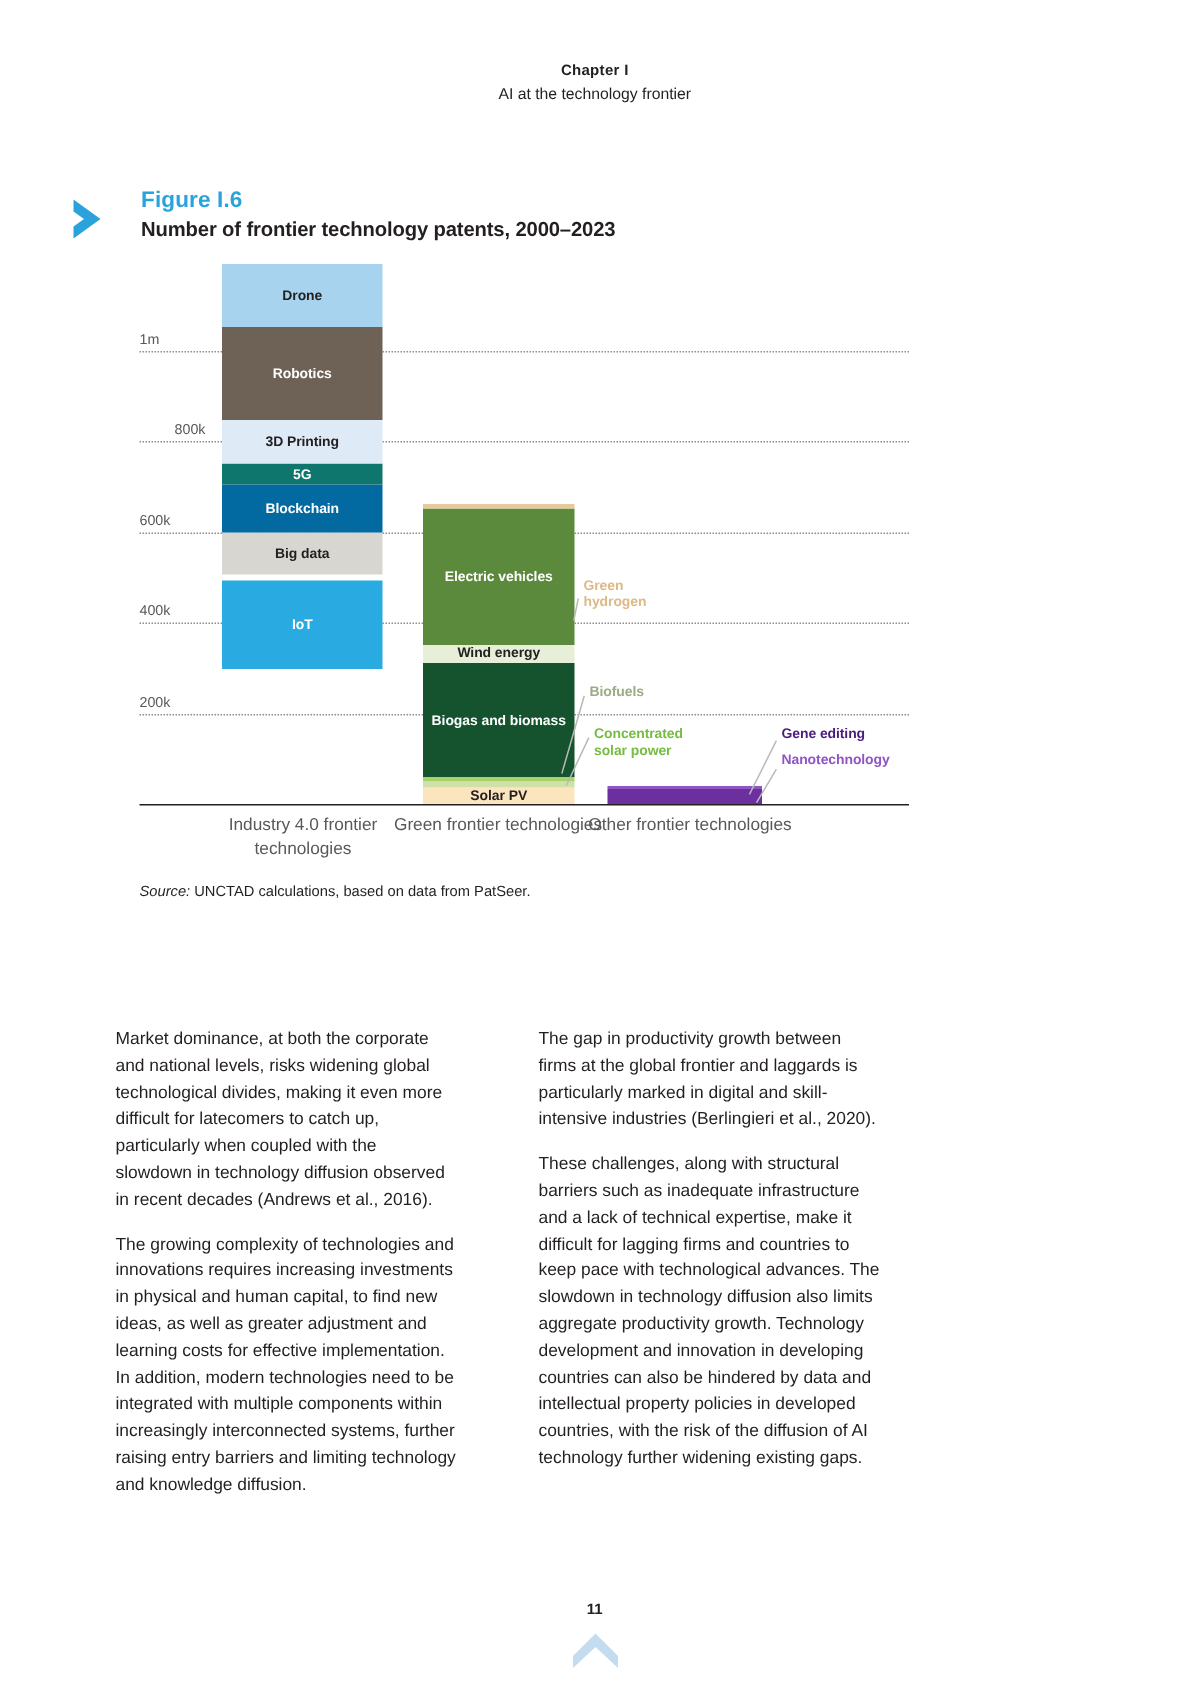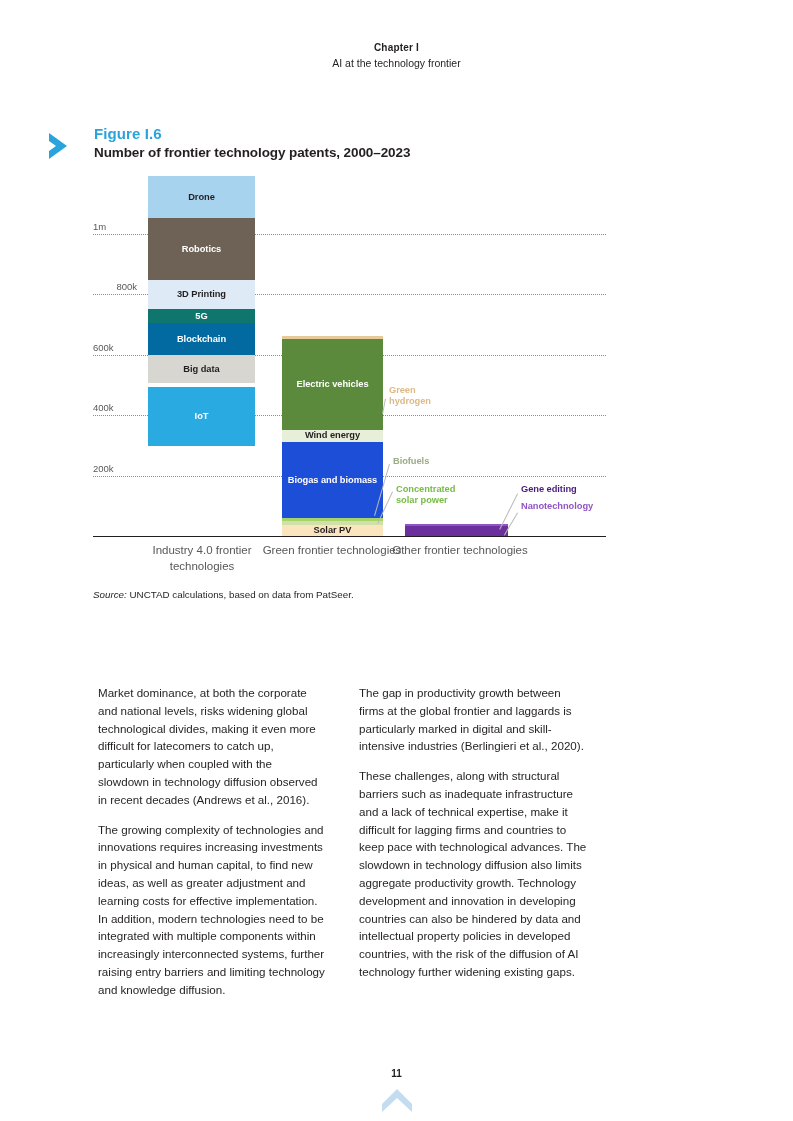--- a/index.html
+++ b/index.html
@@ -39,21 +39,21 @@
 
   .calloutbox{position:absolute;font-weight:bold;font-size:9.3px;line-height:11px;letter-spacing:-.05px;}
 
   .lead{position:absolute;background:#b9b9b9;transform-origin:top left;height:1px;}
 
   .source{position:absolute;left:93px;top:588px;font-size:9.8px;color:#231f20;line-height:13px;}
   .source i{font-style:italic;}
 
   
   .col{position:absolute;top:684px;width:228px;font-size:11.6px;line-height:17.8px;color:#231f20;}
-  .col.left{left:98px;}
+  .col.left{left:77px;}
   .col.right{left:359px;width:230px;}
   .col p{margin:0 0 12px 0;}
 
   
   .pagenum{position:absolute;left:0;top:1068px;width:793px;text-align:center;
            font-size:10px;font-weight:bold;color:#231f20;}
   .footmark{position:absolute;left:381px;top:1087px;width:32px;height:26px;}
 </style>
 </head>
 <body>
@@ -113,21 +113,21 @@
           <div class="seg" style="top: 176.025px; height: 42.35px; background: rgb(168, 211, 238); color: rgb(35, 31, 32);">
             <span>Drone</span>
           </div>
         </div>
         <div class="bar" style="left: 282px; width: 101px; top: 0px; height: 536px;">
           <div class="seg" style="top: 524.808px; height: 11.1925px; background: rgb(251, 229, 191); color: rgb(35, 31, 32);">
             <span>Solar PV</span>
           </div>
           <div class="seg" style="top: 520.572px; height: 4.235px; background: rgb(207, 224, 168); color: rgb(154, 171, 134);"></div>
           <div class="seg" style="top: 518.455px; height: 2.1175px; background: rgb(168, 210, 106); color: rgb(118, 188, 67);"></div>
-          <div class="seg" style="top: 442.225px; height: 76.23px; background: #1d4ed8; color: rgb(255, 255, 255);">
+          <div class="seg" style="top: 442.225px; height: 76.23px; background: #14532d; color: rgb(255, 255, 255);">
             <span>Biogas and biomass</span>
           </div>
           <div class="seg" style="top: 429.52px; height: 12.705px; background: rgb(232, 239, 217); color: rgb(35, 31, 32);">
             <span>Wind energy</span>
           </div>
           <div class="seg" style="top: 339.375px; height: 90.145px; background: rgb(92, 138, 60); color: rgb(255, 255, 255);">
             <span>Electric vehicles</span>
           </div>
           <div class="seg" style="top: 336.35px; height: 3.025px; background: rgb(231, 201, 154); color: rgb(221, 185, 134);"></div>
         </div>

